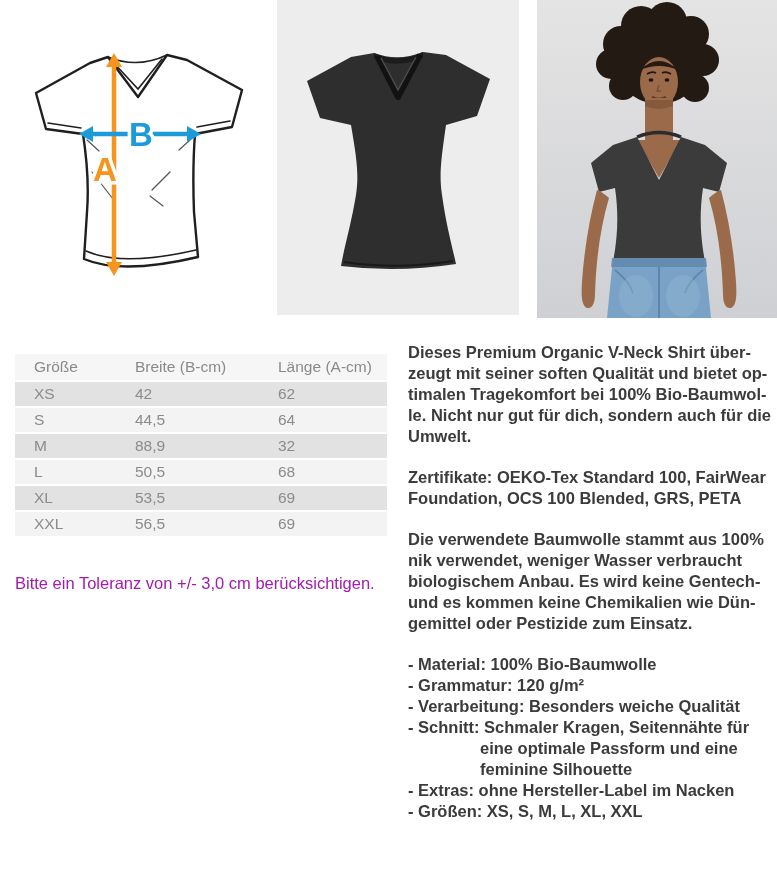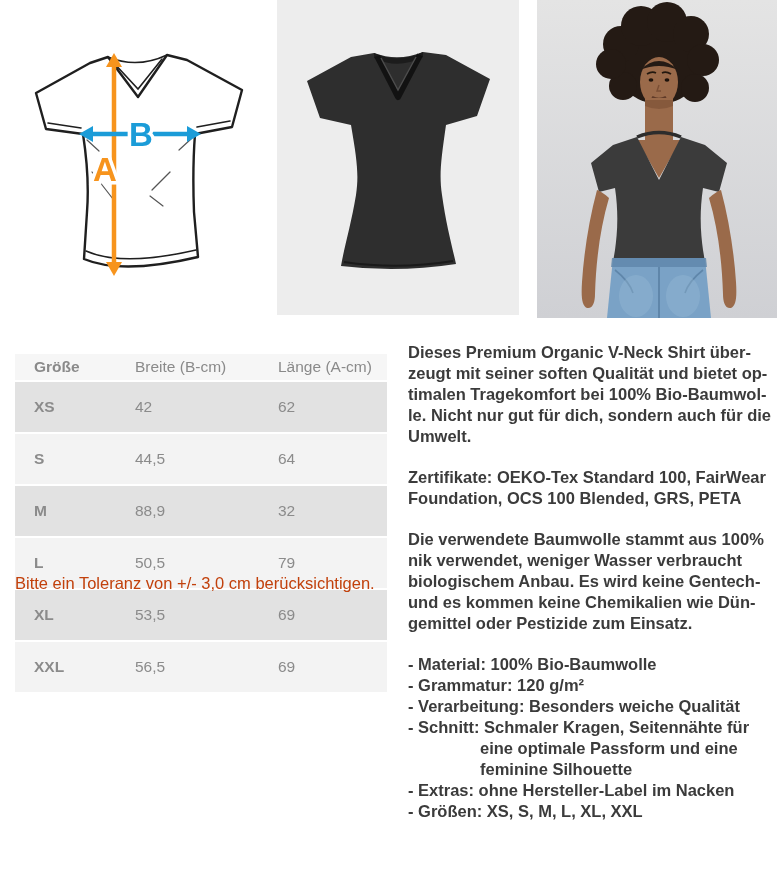--- a/index.html
+++ b/index.html
@@ -13,26 +13,26 @@
   .model-photo{position:absolute;left:537px;top:0;width:240px;height:318px;}
   .diagram-panel svg,.flat-photo svg,.model-photo svg{display:block;width:100%;height:100%;}
 
   
   .size-section{position:absolute;left:15px;top:352px;width:372px;}
   table.sizes{width:100%;border-collapse:separate;border-spacing:0 2px;font-size:15.5px;color:#8b8b8b;table-layout:fixed;}
   table.sizes col.c1{width:120px;}
   table.sizes col.c2{width:143px;}
   table.sizes col.c3{width:109px;}
   table.sizes th{font-weight:400;text-align:left;background:#f6f6f6;color:#8a8a8a;padding:4px 0;height:18px;}
-  table.sizes td{padding:16px 0;height:18px;}
-  table.sizes th:first-child,table.sizes td:first-child{padding-left:19px;font-weight:bold;}
+  table.sizes td{padding:3px 0;height:18px;}
+  table.sizes th:first-child,table.sizes td:first-child{padding-left:19px;}
   table.sizes tbody tr:nth-child(odd) td{background:#e2e2e2;}
   table.sizes tbody tr:nth-child(even) td{background:#f3f3f3;}
 
-  .tolerance-note{position:absolute;left:15px;top:574px;font-size:16.5px;color:#c2410c;white-space:nowrap;}
+  .tolerance-note{position:absolute;left:15px;top:574px;font-size:16.5px;color:#a21caf;white-space:nowrap;}
 
   
   .description{position:absolute;left:408px;top:342px;width:369px;font-size:16.5px;line-height:21px;color:#3b3b3b;}
   .description .para{margin:0 0 20px 0;}
   .description .line{white-space:nowrap;font-weight:bold;}
   .description .line.indent{padding-left:72px;}
 </style>
 </head>
 <body>
 
@@ -181,21 +181,21 @@
             <td>64</td>
           </tr>
           <tr>
             <td>M</td>
             <td>88,9</td>
             <td>32</td>
           </tr>
           <tr>
             <td>L</td>
             <td>50,5</td>
-            <td>79</td>
+            <td>68</td>
           </tr>
           <tr>
             <td>XL</td>
             <td>53,5</td>
             <td>69</td>
           </tr>
           <tr>
             <td>XXL</td>
             <td>56,5</td>
             <td>69</td>

